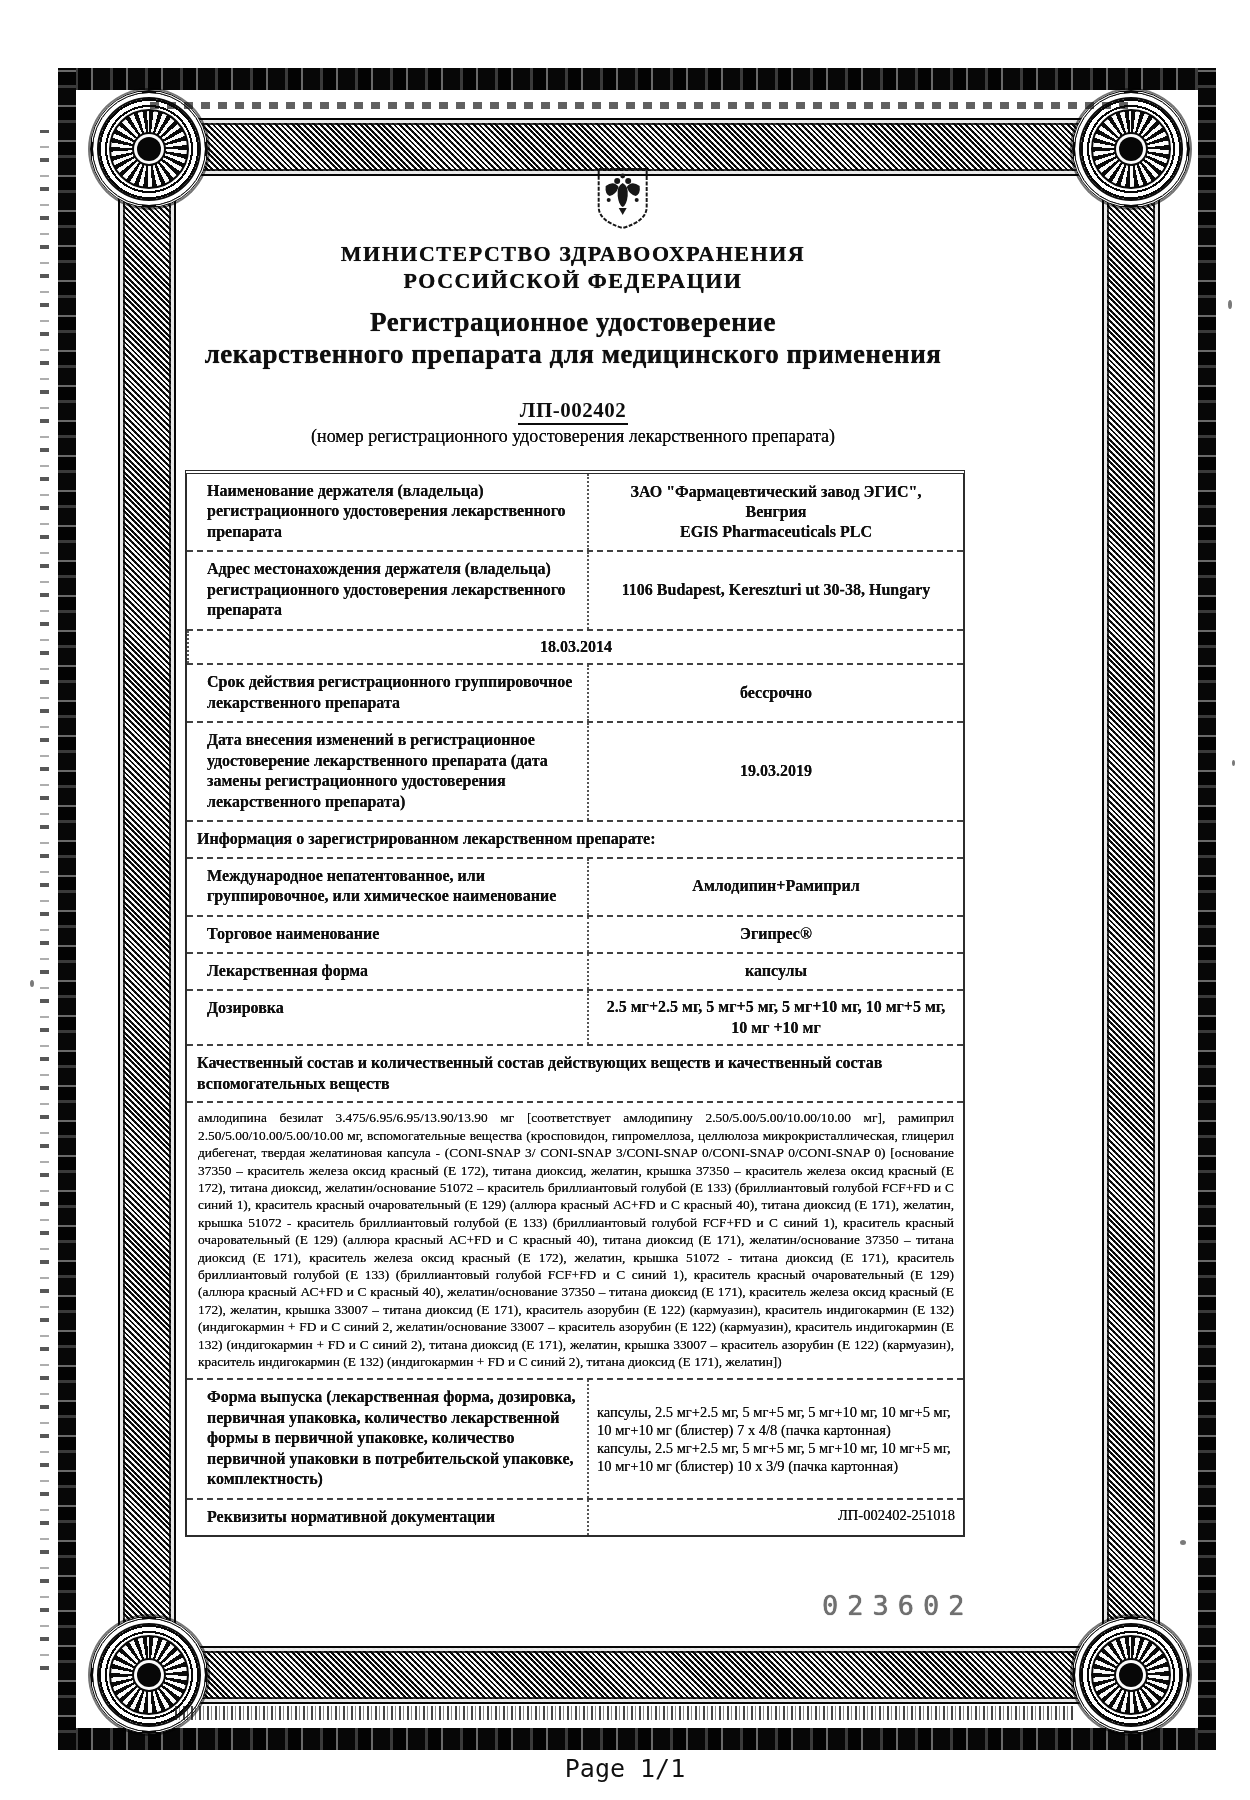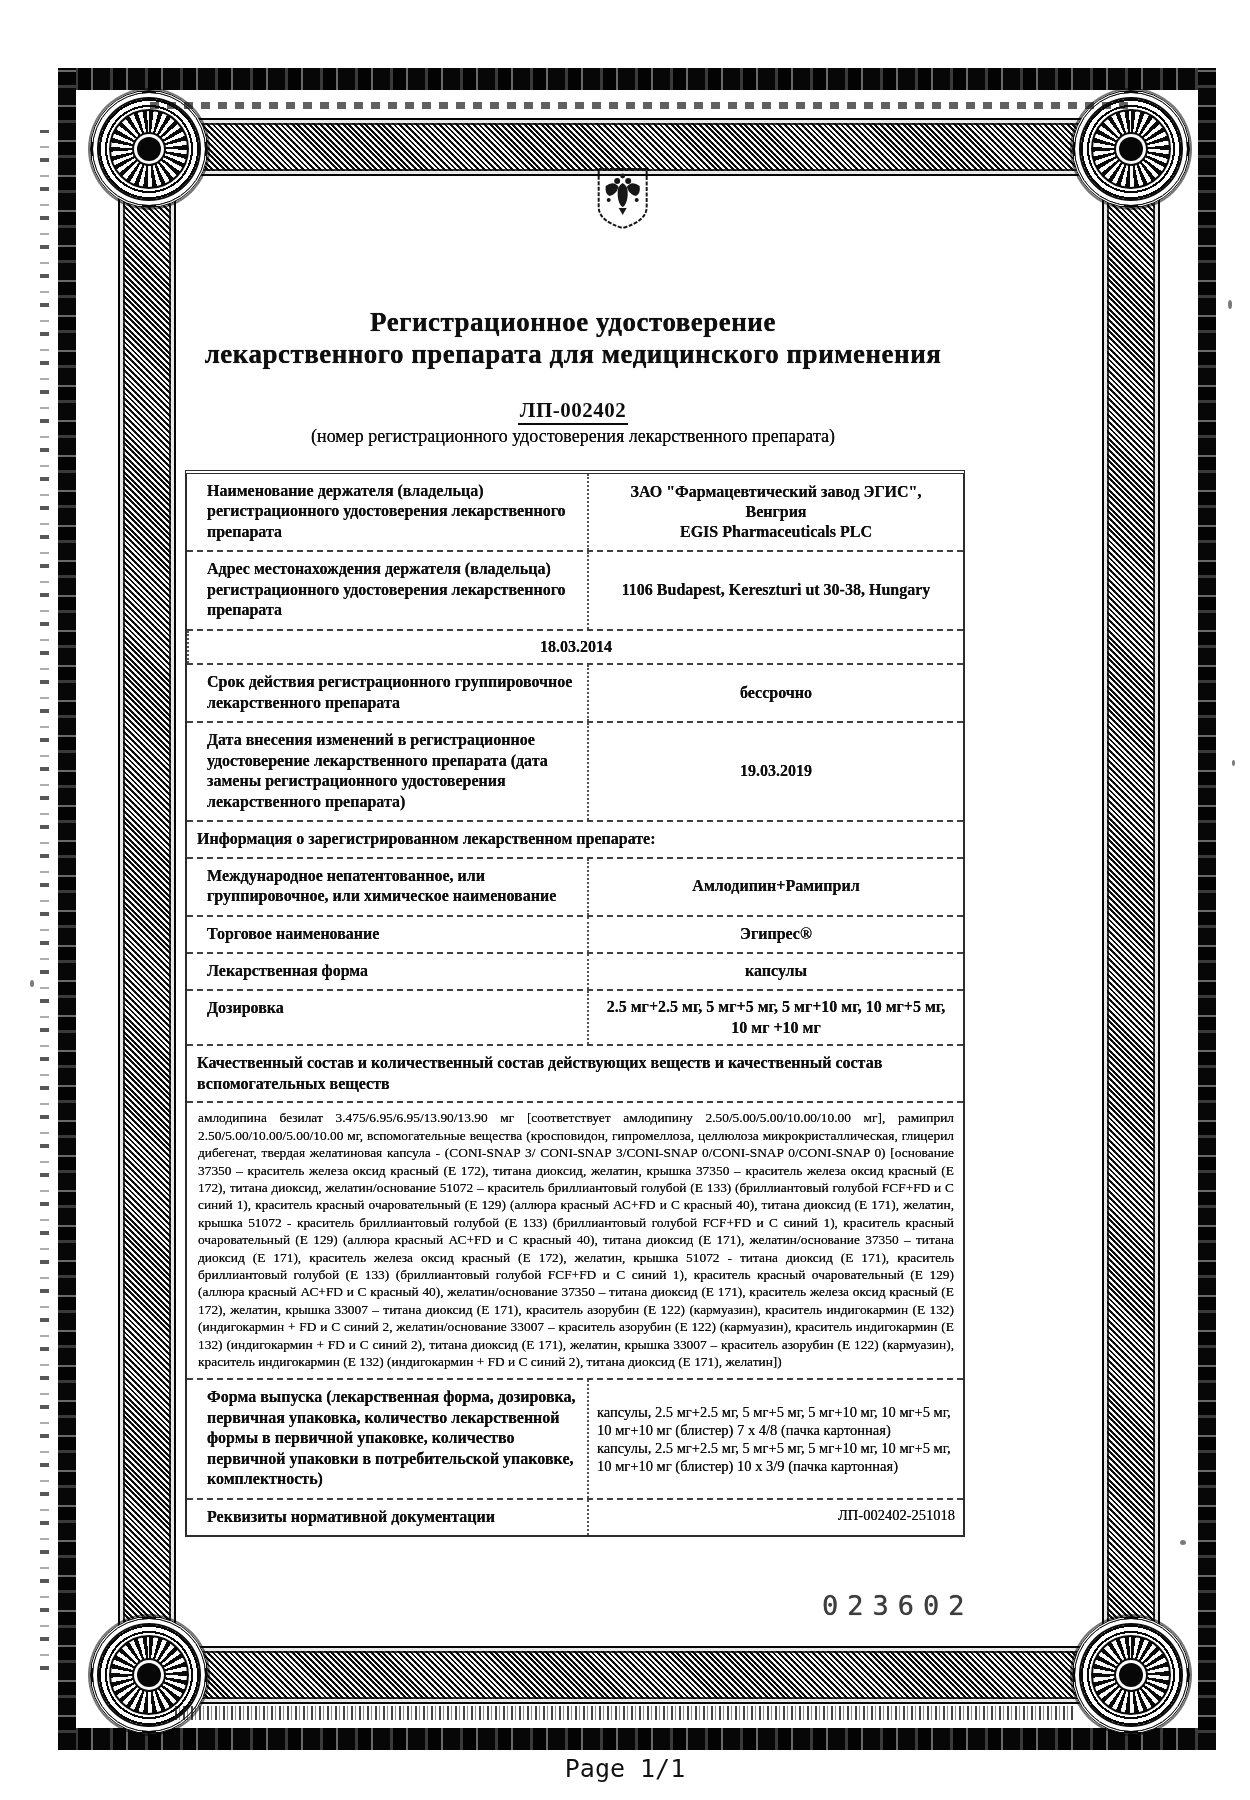--- a/index.html
+++ b/index.html
@@ -81,21 +81,21 @@
     text-align:center;padding:6px 10px;font-weight:bold;}
   .row-span{display:block;text-align:left;font-weight:bold;padding:7px 10px;}
   .comp-body{display:block;font-weight:normal;font-size:13.4px;line-height:17.4px;
     text-align:justify;padding:6px 9px 8px 11px;text-shadow:0 0 .45px rgba(0,0,0,.85);}
   .cell-r.left-align{align-items:flex-end;text-align:left;font-weight:normal;
     font-size:14.5px;line-height:18px;padding:6px 8px;}
   .val-sub{font-weight:bold;}
   
   .serial{position:absolute;left:822px;top:1590px;
     font-family:"DejaVu Sans Mono", monospace;font-size:27px;letter-spacing:9px;
-    color:#404040;filter:blur(.35px);text-shadow:0 0 1px #333;}
+    color:#8b5cf6;filter:blur(.35px);text-shadow:0 0 1px #333;}
   .page-indicator{position:absolute;left:0;top:1754px;width:1250px;text-align:center;
     font-family:"DejaVu Sans Mono", monospace;font-size:25px;color:#0f172a;filter:blur(.3px);}
 </style>
 </head>
 <body>
 
 <div class="page">
 
   <div class="strip strip-top"></div>
   <div class="strip strip-bottom"></div>
@@ -129,20 +129,24 @@
         <path d="M29 17 q6 3 5 13 q-1 9 -5 11 q-4 -2 -5 -11 q-1 -10 5 -13 Z"></path>
         <path d="M12 20 q8 -6 13 1 q-3 8 -9 9 q-5 -2 -4 -10 Z"></path>
         <path d="M46 20 q-8 -6 -13 1 q3 8 9 9 q5 -2 4 -10 Z"></path>
         <path d="M25 42 l4 7 l4 -7 Z"></path>
         <circle cx="15" cy="34" r="2"></circle>
         <circle cx="43" cy="34" r="2"></circle>
       </g>
     </svg>
   </div>
 
+  <div class="center-block ministry">
+    <div>МИНИСТЕРСТВО ЗДРАВООХРАНЕНИЯ</div>
+    <div>РОССИЙСКОЙ ФЕДЕРАЦИИ</div>
+  </div>
 
   <div class="center-block doc-title">
     <div>Регистрационное удостоверение</div>
     <div>лекарственного препарата для медицинского применения</div>
   </div>
 
   <div class="center-block reg-num">
     <span>ЛП-002402</span>
   </div>
   <div class="center-block reg-caption">(номер регистрационного удостоверения лекарственного препарата)</div>

